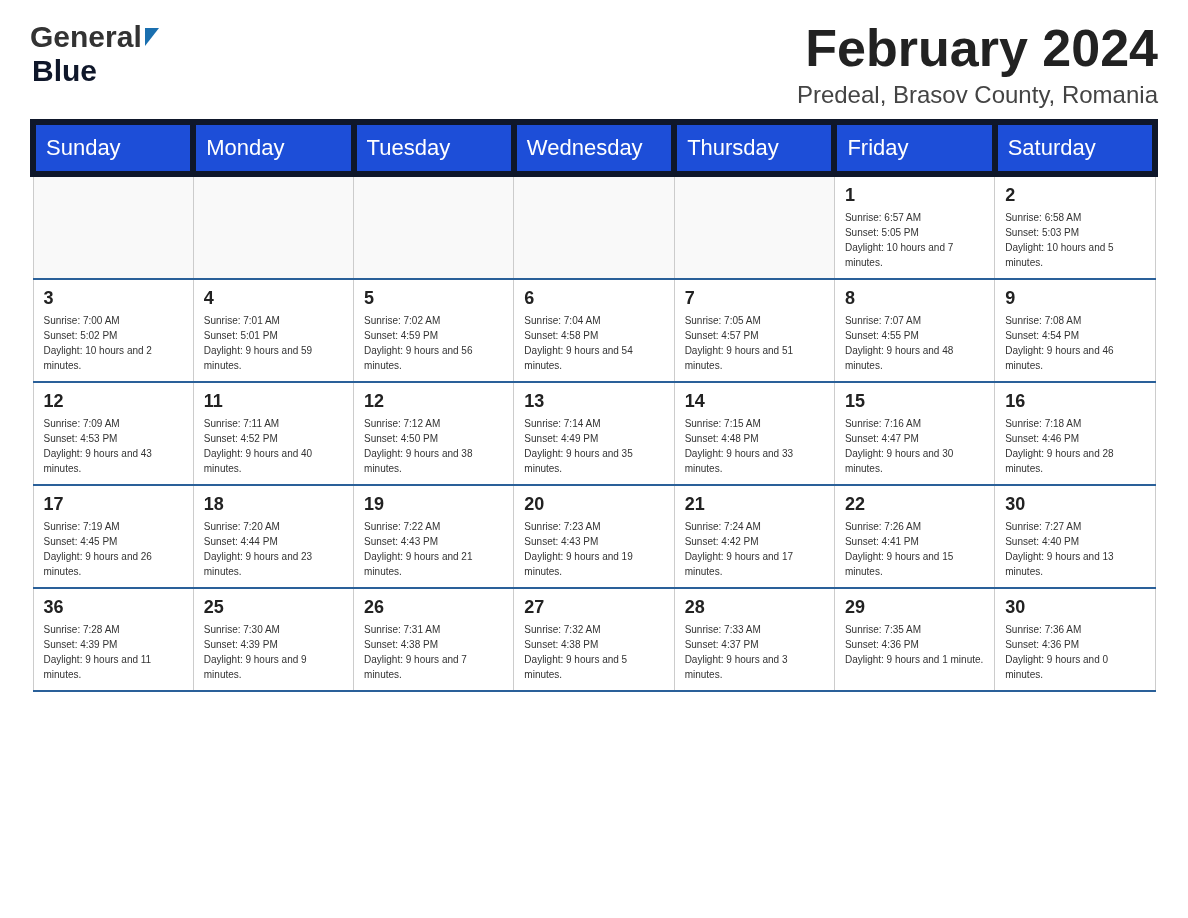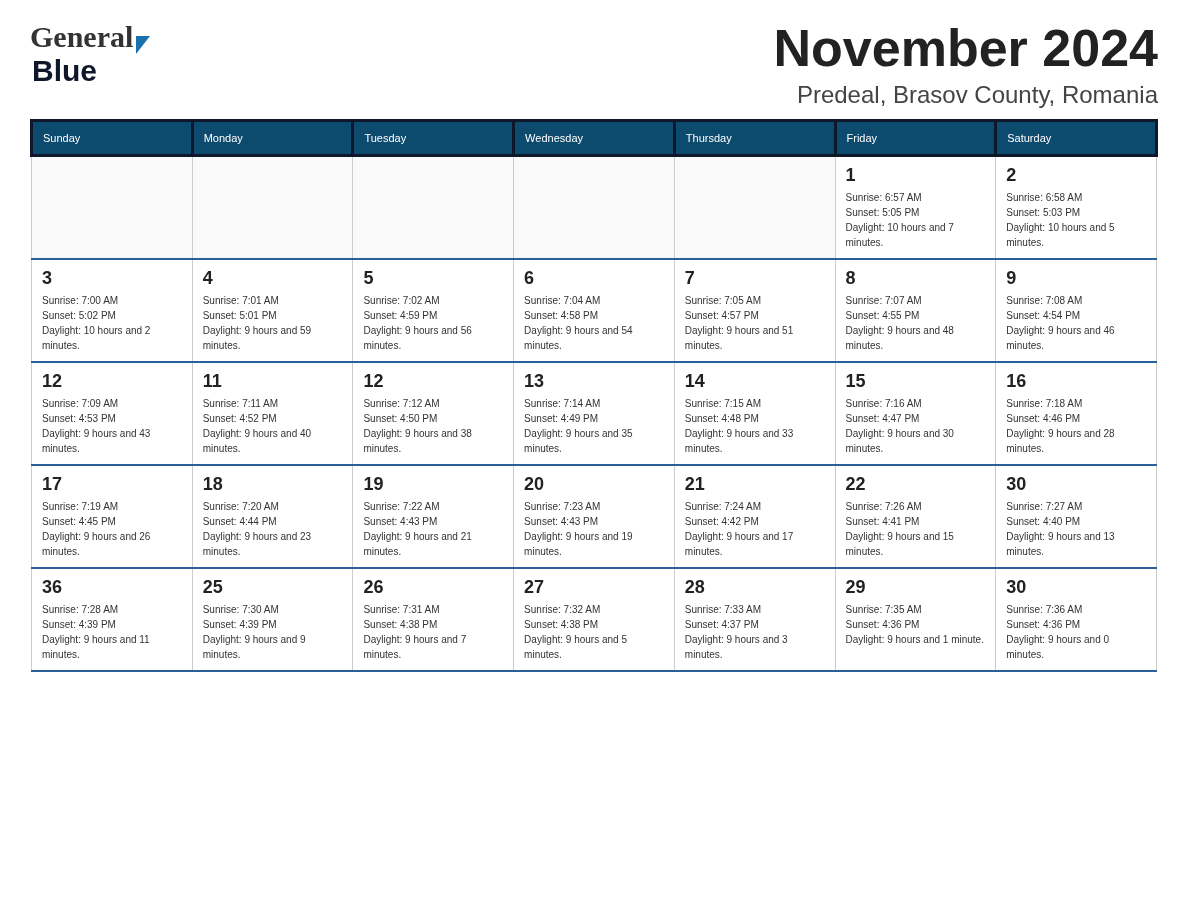--- a/index.html
+++ b/index.html
@@ -34,27 +34,27 @@
       font-size: 24px;
       color: #444;
       margin-top: 4px;
     }
     .calendar-table {
       width: 100%;
       border-collapse: collapse;
       margin-top: 10px;
     }
     .calendar-table thead tr th {
-      background-color: #0c4a6e;
+      background-color: #1d4ed8;
       color: #fff;
-      font-size: 11px;
+      font-size: 22px;
       font-weight: normal;
       padding: 10px 10px;
       text-align: left;
-      border: 3px solid #0f172a;
+      border: 6px solid #0f172a;
     }
     .calendar-table tbody tr td {
       vertical-align: top;
       padding: 8px 10px;
       border: 1px solid #ccc;
       width: calc(100% / 7);
       min-height: 100px;
       font-size: 13.5px;
       color: #333;
     }
@@ -71,22 +71,21 @@
     .day-info {
       font-size: 10px;
       color: #333;
       line-height: 1.5;
     }
     .empty-cell {
       background: #f9f9f9;
     }
     .logo-row {
       display: flex;
-      align-items: flex-end;
-      font-family: Liberation Serif, serif;
+      align-items: center;
     }
     .logo-text-general {
       font-size: 30px;
       font-weight: bold;
       color: #333;
     }
     .logo-triangle {
       display: inline-block;
       margin-left: 3px;
       width: 0;
@@ -109,21 +108,21 @@
   <div class="logo">
     <div class="logo-row">
       <span class="logo-text-general">General</span>
       <span class="logo-triangle"></span>
     </div>
     <div>
       <span class="logo-text-blue">Blue</span>
     </div>
   </div>
   <div class="title-area">
-    <div class="month-title">November 2024</div>
+    <div class="month-title">February 2024</div>
     <div class="location-title">Predeal, Brasov County, Romania</div>
   </div>
 </div>
 
 <table class="calendar-table">
   <thead>
     <tr>
     <th>Sunday</th>
         <th>Monday</th>
         <th>Tuesday</th>

